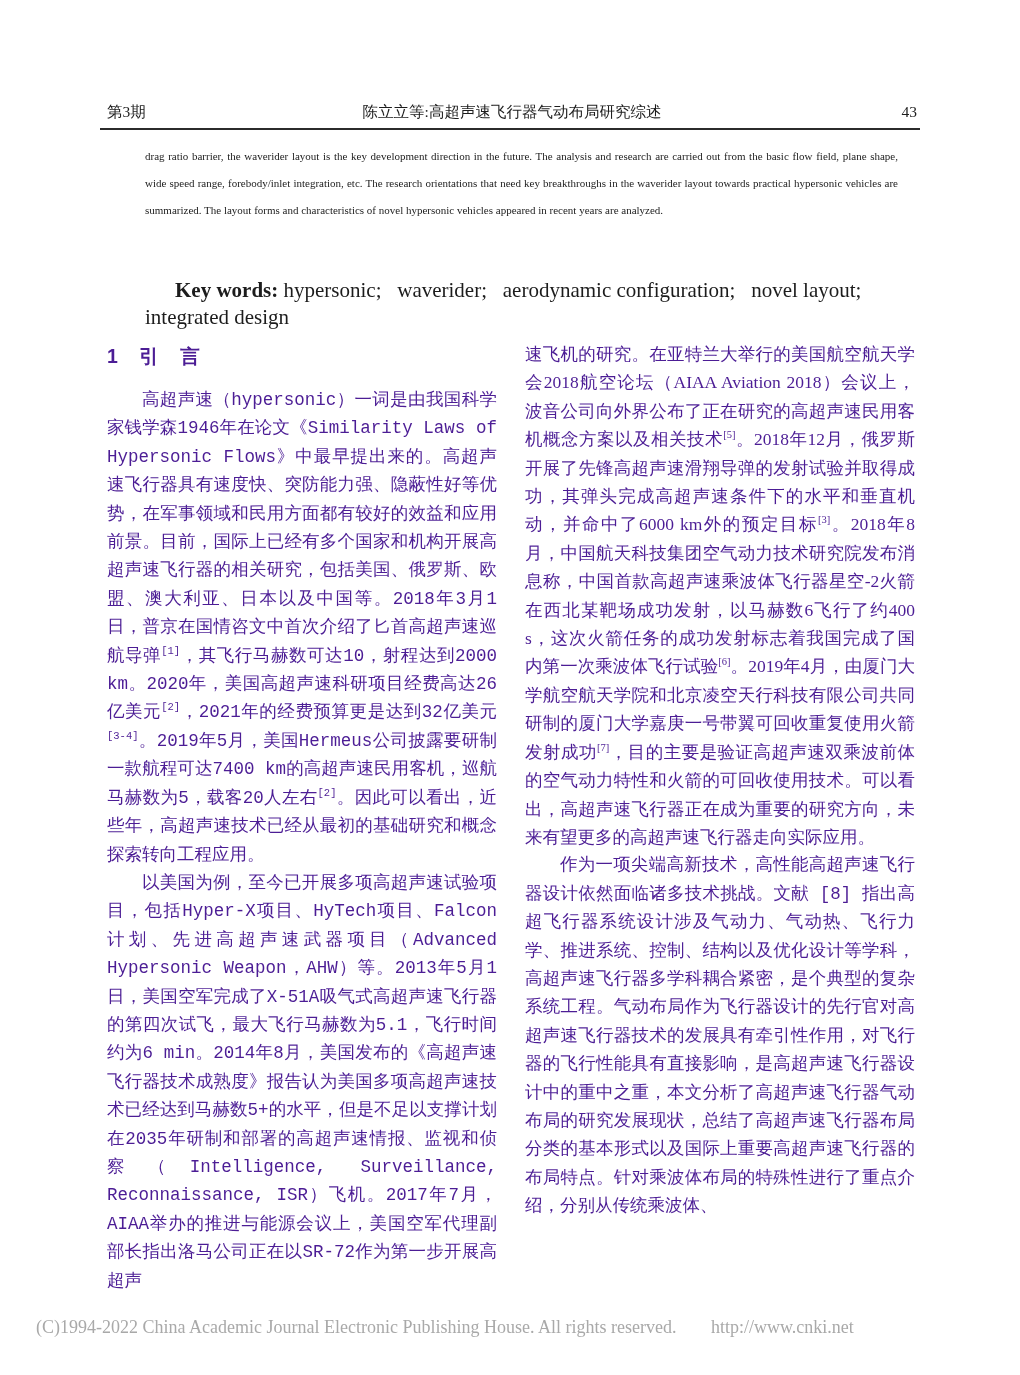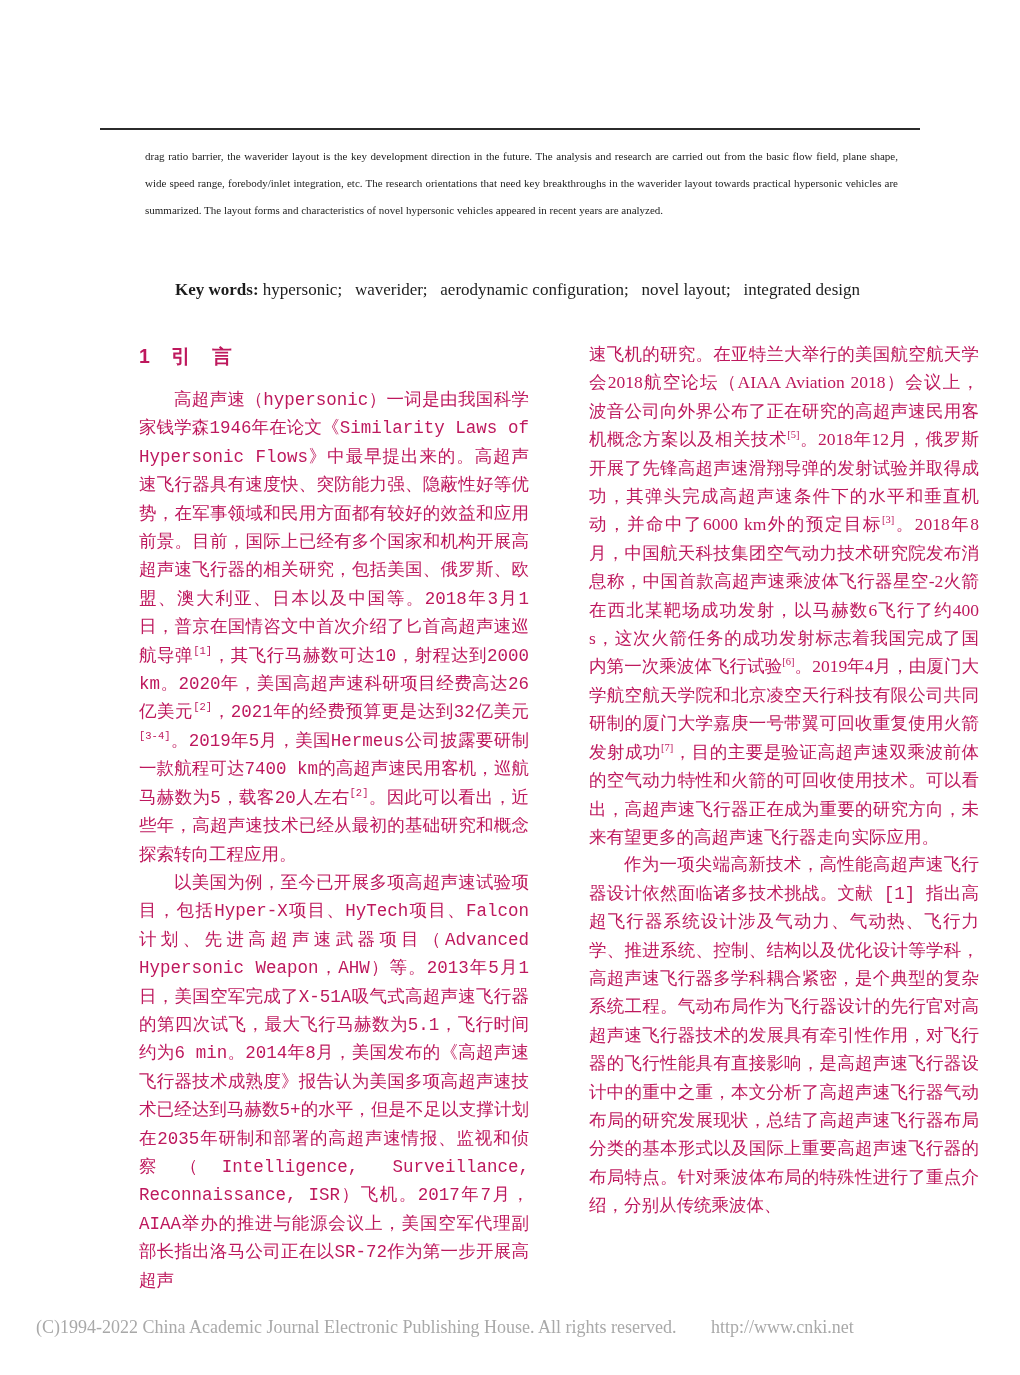--- a/index.html
+++ b/index.html
@@ -18,69 +18,73 @@
   .header-rule {
     position:absolute; top:128px; left:100px; width:820px; height:2px;
     background:#2b2b2b;
   }
   .abstract {
     position:absolute; top:143px; left:145px; width:753px;
     font-size:11px; line-height:26.8px; text-align:justify;
   }
   .keywords {
     position:absolute; top:277px; left:145px; width:753px;
-    font-size:17px; line-height:26.8px; text-indent:30px;
+    font-size:21px; line-height:26.8px; text-indent:30px;
   }
   .keywords .label { font-weight:bold; }
   .columns {
     position:absolute; top:340px; left:107px; display:flex; gap:28px;
   }
   .col {
     width:390px; font-size:17.5px; line-height:28.4px; text-align:justify;
-    color:#be185d;
-    margin-left:32px;
+    color:#4c1d95;
   }
   .col p { margin:0; padding:0; }
   .col p.indent { text-indent:2em;font-family:Liberation Mono, monospace; }
   .section-heading {
     font-family:"Liberation Sans","DejaVu Sans",sans-serif;
     font-size:19.5px; font-weight:bold; letter-spacing:1px;
     margin:3px 0 17px 0; line-height:26px;
   }
   sup.ref { font-size:10.5px; line-height:0; vertical-align:super; }
   .footer {
     position:absolute; top:1317px; left:36px; font-size:18px;
     color:#a9a9a9; white-space:nowrap;
   }
   .footer .url { margin-left:30px; }
 </style>
 </head>
 <body>
 
 <div class="page">
 
+  <div class="header">
+    <span class="issue">第3期</span>
+    <span class="rtitle">陈立立等:高超声速飞行器气动布局研究综述</span>
+    <span class="pnum">43</span>
+  </div>
   <div class="header-rule"></div>
 
   <div class="abstract">drag ratio barrier, the waverider layout is the key development direction in the future. The analysis and research are carried out from the basic flow field, plane shape, wide speed range, forebody/inlet integration, etc. The research orientations that need key breakthroughs in the waverider layout towards practical hypersonic vehicles are summarized. The layout forms and characteristics of novel hypersonic vehicles appeared in recent years are analyzed.</div>
 
   <div class="keywords">
     <span class="label">Key words:</span>
     <span> </span>
     <span class="kwtext">hypersonic;  waverider;  aerodynamic configuration;  novel layout;  integrated design</span>
   </div>
 
   <div class="columns">
     <div class="col">
       <h2 class="section-heading">1　引　言</h2>
     <p class="indent">高超声速（hypersonic）一词是由我国科学家钱学森1946年在论文《Similarity Laws of Hypersonic Flows》中最早提出来的。高超声速飞行器具有速度快、突防能力强、隐蔽性好等优势，在军事领域和民用方面都有较好的效益和应用前景。目前，国际上已经有多个国家和机构开展高超声速飞行器的相关研究，包括美国、俄罗斯、欧盟、澳大利亚、日本以及中国等。2018年3月1日，普京在国情咨文中首次介绍了匕首高超声速巡航导弹<sup class="ref">[1]</sup>，其飞行马赫数可达10，射程达到2000 km。2020年，美国高超声速科研项目经费高达26亿美元<sup class="ref">[2]</sup>，2021年的经费预算更是达到32亿美元<sup class="ref">[3-4]</sup>。2019年5月，美国Hermeus公司披露要研制一款航程可达7400 km的高超声速民用客机，巡航马赫数为5，载客20人左右<sup class="ref">[2]</sup>。因此可以看出，近些年，高超声速技术已经从最初的基础研究和概念探索转向工程应用。</p>
         <p class="indent">以美国为例，至今已开展多项高超声速试验项目，包括Hyper-X项目、HyTech项目、Falcon计划、先进高超声速武器项目（Advanced Hypersonic Weapon，AHW）等。2013年5月1日，美国空军完成了X-51A吸气式高超声速飞行器的第四次试飞，最大飞行马赫数为5.1，飞行时间约为6 min。2014年8月，美国发布的《高超声速飞行器技术成熟度》报告认为美国多项高超声速技术已经达到马赫数5+的水平，但是不足以支撑计划在2035年研制和部署的高超声速情报、监视和侦察（Intelligence, Surveillance, Reconnaissance, ISR）飞机。2017年7月，AIAA举办的推进与能源会议上，美国空军代理副部长指出洛马公司正在以SR-72作为第一步开展高超声</p>
       </div>
     <div class="col">
         <p class="">速飞机的研究。在亚特兰大举行的美国航空航天学会2018航空论坛（AIAA Aviation 2018）会议上，波音公司向外界公布了正在研究的高超声速民用客机概念方案以及相关技术<sup class="ref">[5]</sup>。2018年12月，俄罗斯开展了先锋高超声速滑翔导弹的发射试验并取得成功，其弹头完成高超声速条件下的水平和垂直机动，并命中了6000 km外的预定目标<sup class="ref">[3]</sup>。2018年8月，中国航天科技集团空气动力技术研究院发布消息称，中国首款高超声速乘波体飞行器星空-2火箭在西北某靶场成功发射，以马赫数6飞行了约400 s，这次火箭任务的成功发射标志着我国完成了国内第一次乘波体飞行试验<sup class="ref">[6]</sup>。2019年4月，由厦门大学航空航天学院和北京凌空天行科技有限公司共同研制的厦门大学嘉庚一号带翼可回收重复使用火箭发射成功<sup class="ref">[7]</sup>，目的主要是验证高超声速双乘波前体的空气动力特性和火箭的可回收使用技术。可以看出，高超声速飞行器正在成为重要的研究方向，未来有望更多的高超声速飞行器走向实际应用。</p>
-        <p class="indent">作为一项尖端高新技术，高性能高超声速飞行器设计依然面临诸多技术挑战。文献 [1] 指出高超飞行器系统设计涉及气动力、气动热、飞行力学、推进系统、控制、结构以及优化设计等学科，高超声速飞行器多学科耦合紧密，是个典型的复杂系统工程。气动布局作为飞行器设计的先行官对高超声速飞行器技术的发展具有牵引性作用，对飞行器的飞行性能具有直接影响，是高超声速飞行器设计中的重中之重，本文分析了高超声速飞行器气动布局的研究发展现状，总结了高超声速飞行器布局分类的基本形式以及国际上重要高超声速飞行器的布局特点。针对乘波体布局的特殊性进行了重点介绍，分别从传统乘波体、</p>
+        <p class="indent">作为一项尖端高新技术，高性能高超声速飞行器设计依然面临诸多技术挑战。文献 [8] 指出高超飞行器系统设计涉及气动力、气动热、飞行力学、推进系统、控制、结构以及优化设计等学科，高超声速飞行器多学科耦合紧密，是个典型的复杂系统工程。气动布局作为飞行器设计的先行官对高超声速飞行器技术的发展具有牵引性作用，对飞行器的飞行性能具有直接影响，是高超声速飞行器设计中的重中之重，本文分析了高超声速飞行器气动布局的研究发展现状，总结了高超声速飞行器布局分类的基本形式以及国际上重要高超声速飞行器的布局特点。针对乘波体布局的特殊性进行了重点介绍，分别从传统乘波体、</p>
       </div>
   </div>
 
   <div class="footer">
     <span class="copy">(C)1994-2022 China Academic Journal Electronic Publishing House. All rights reserved.</span>
     <span class="url">http://www.cnki.net</span>
   </div>
 
 </div>
 

